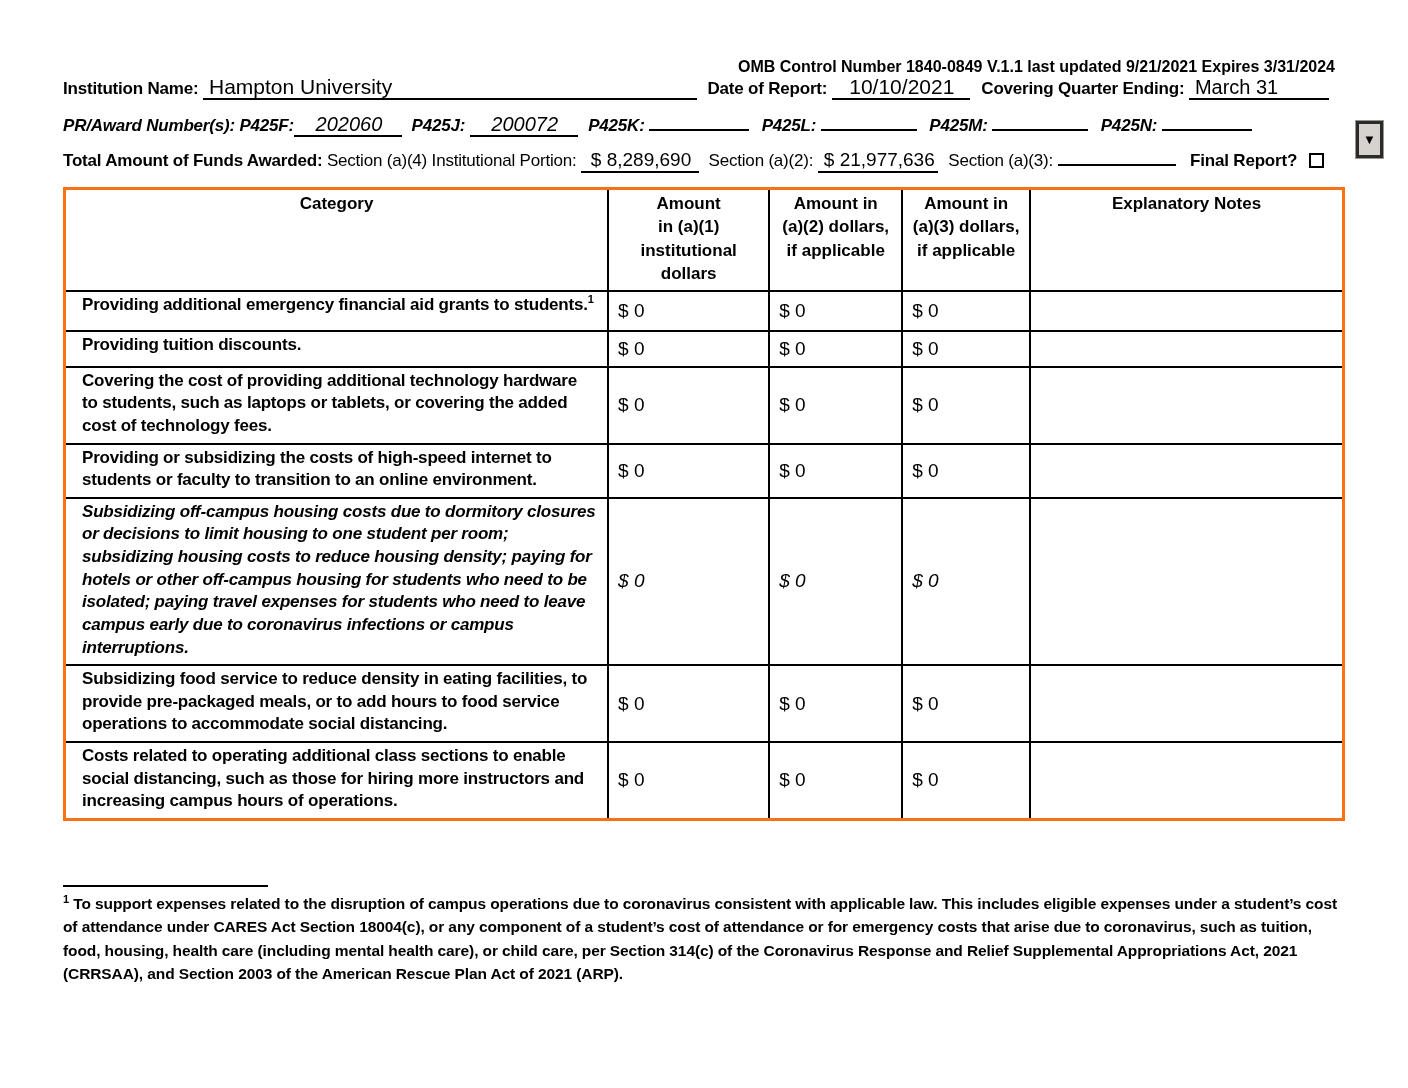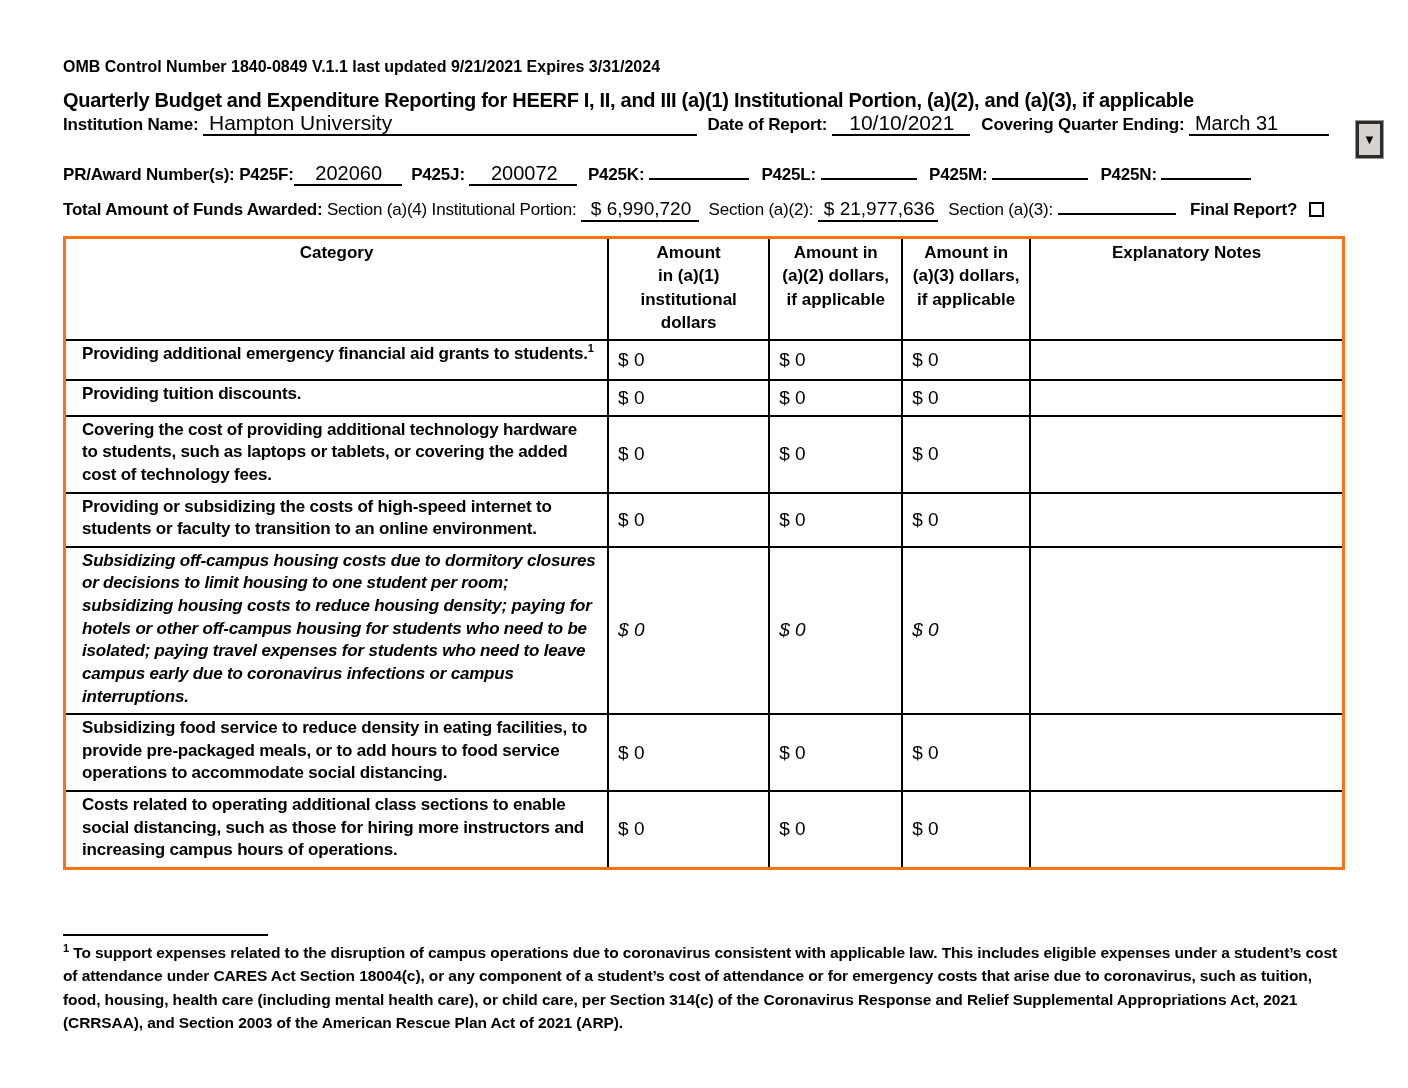--- a/index.html
+++ b/index.html
@@ -5,20 +5,21 @@
   * { box-sizing: border-box; margin: 0; padding: 0; }
   html, body { width: 1408px; height: 1088px; background: #fff; overflow: hidden; }
   body {
     font-family: "Liberation Sans", sans-serif;
     color: #000;
     position: relative;
   }
   .page { padding: 58px 63px 0 63px; }
 
   .omb-line {
+    text-align: right;
     font-size: 16px;
     font-weight: bold;
     padding-right: 10px;
   }
 
   .doc-title {
     margin-top: 13px;
     font-size: 20px;
     font-weight: bold;
     letter-spacing: -0.3px;
@@ -39,21 +40,21 @@
     font-weight: normal;
     font-size: 21px;
     line-height: 22px;
     padding: 0 4px 0 6px;
     vertical-align: baseline;
     letter-spacing: 0;
   }
   .fill.small { font-size: 20px; }
   .fill.money { font-size: 19px; }
   .line-institution { }
-  .line-award { margin-top: 26px; }
+  .line-award { margin-top: 13px; font-style: italic; }
   .line-total { margin-top: 12px; }
 
   .checkbox {
     display: inline-block;
     width: 15px; height: 15px;
     border: 2px solid #000;
     vertical-align: -2px;
     margin-left: 7px;
     background: #fff;
   }
@@ -140,21 +141,20 @@
   }
   .footnote sup, td.cat sup { font-size: 11px; vertical-align: super; line-height: 0; }
 </style>
 </head>
 <body>
 
 <div class="page">
 
   <div class="omb-line">OMB Control Number 1840-0849 V.1.1 last updated 9/21/2021 Expires 3/31/2024</div>
 
-  <div class="doc-title">Quarterly Budget and Expenditure Reporting for HEERF I, II, and III (a)(1) Institutional Portion, (a)(2), and (a)(3), if applicable</div>
 
   <div class="fline line-institution">
     <span class="lbl">Institution Name:</span>
     <span class="fill" style="width:494px;">Hampton University</span>
     <span class="lbl" style="margin-left:6px;">Date of Report:</span>
     <span class="fill" style="width:138px;text-align:center;">10/10/2021</span>
     <span class="lbl" style="margin-left:7px;">Covering Quarter Ending:</span>
     <span class="fill small" style="width:140px;">March 31</span>
   </div>
 
@@ -169,21 +169,21 @@
     <span class="fill small" style="width:96px;"></span>
     <span class="lbl" style="margin-left:8px;">P425M:</span>
     <span class="fill small" style="width:96px;"></span>
     <span class="lbl" style="margin-left:8px;">P425N:</span>
     <span class="fill small" style="width:90px;"></span>
   </div>
 
   <div class="fline line-total">
     <span class="lbl">Total Amount of Funds Awarded:</span>
     <span class="lbl-normal">Section (a)(4) Institutional Portion:</span>
-    <span class="fill money" style="width:118px;text-align:center;">$ 6,990,720</span>
+    <span class="fill money" style="width:118px;text-align:center;">$ 8,289,690</span>
     <span class="lbl-normal" style="margin-left:5px;">Section (a)(2):</span>
     <span class="fill money" style="width:120px;text-align:center;">$ 21,977,636</span>
     <span class="lbl-normal" style="margin-left:6px;">Section (a)(3):</span>
     <span class="fill money" style="width:118px;"></span>
     <span class="lbl" style="margin-left:10px;">Final Report?</span>
     <span class="checkbox"></span>
   </div>
 
   <table class="budget">
     <colgroup>

